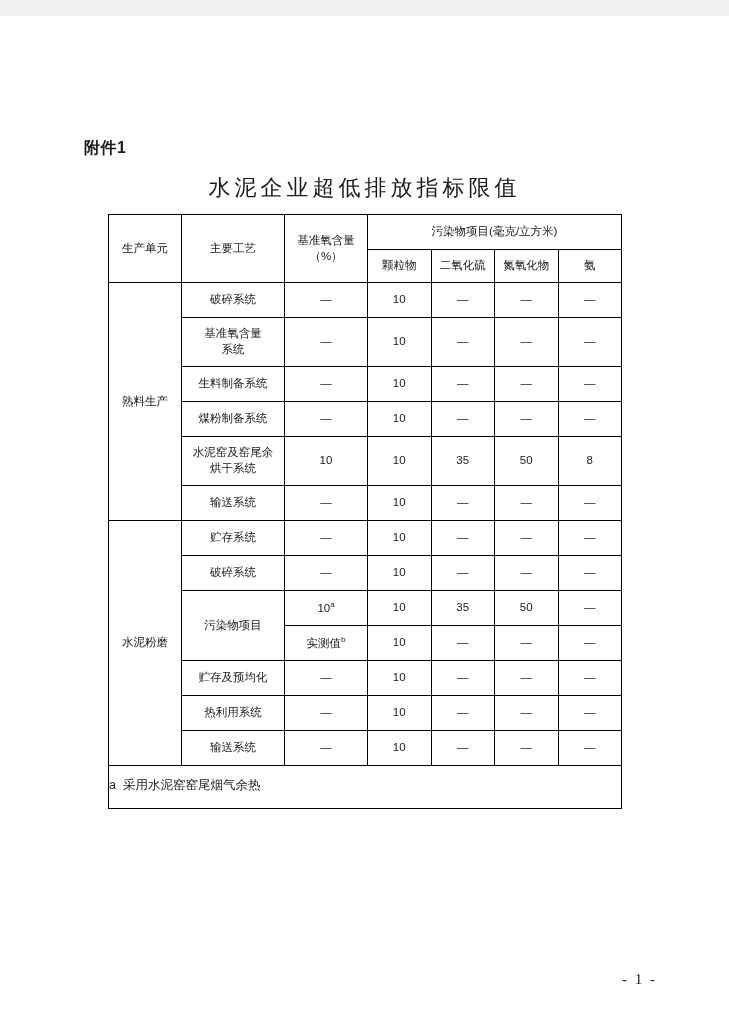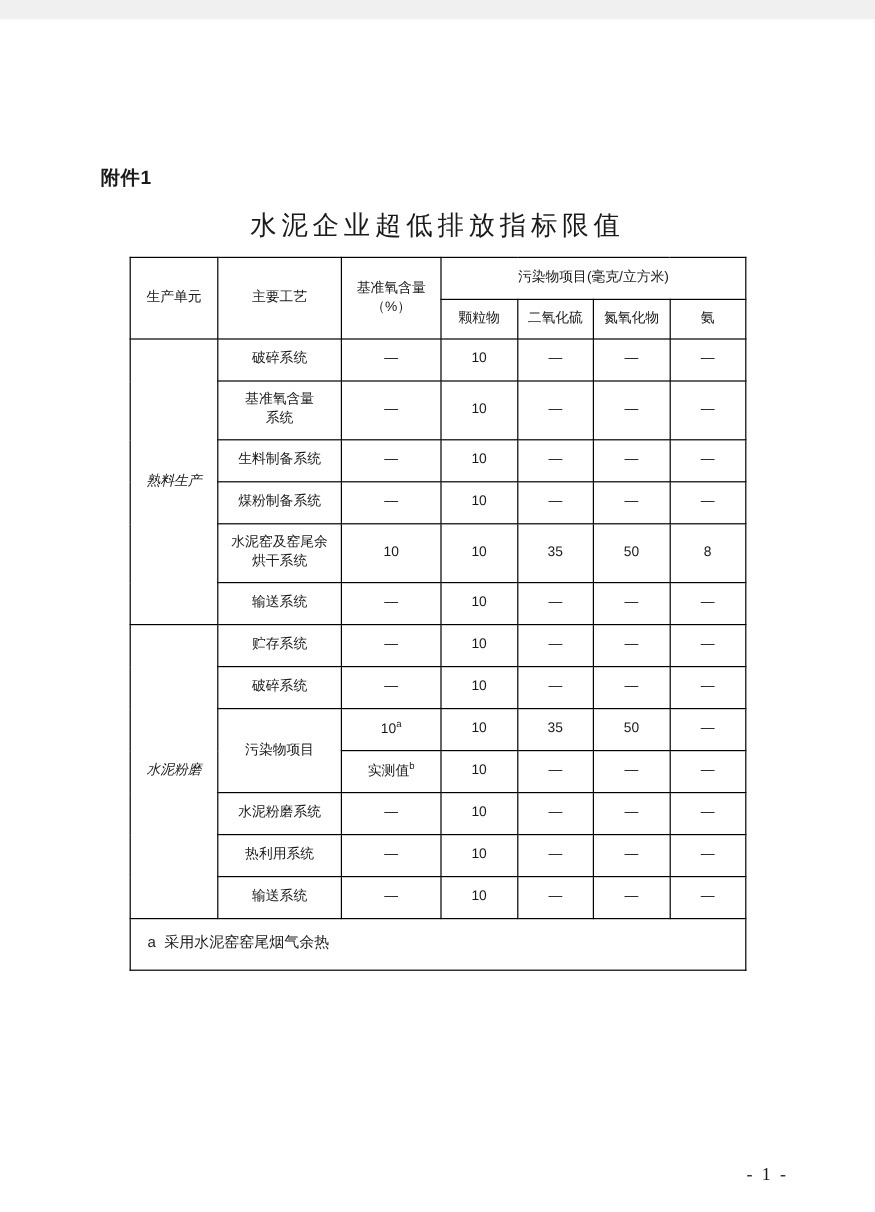--- a/index.html
+++ b/index.html
@@ -61,34 +61,33 @@
   .col-nox  { width: 72px; }
   .col-nh3  { width: 48px; }
 
   .h-row1 td { height: 28px; }
   .h-row2 td { height: 26px; }
   .rowcell { height: 28px; }
   .rowcell-tall { height: 42px; }
 
   .vgroup {
     font-size: 11.5px;
-    font-style: italic;
   }
   .sup {
     font-size: 8px;
     vertical-align: super;
   }
   .notes {
     position: absolute;
     left: 108px;
     width: 514px;
     box-sizing: border-box;
     border: 1px solid #000000;
     border-top: none;
-    padding: 8px 14px 10px 14px;
+    padding: 8px 14px 10px 0;
   }
   .note-line {
     font-size: 12.5px;
     line-height: 1.9;
     white-space: pre;
   }
   .page-number {
     position: absolute;
     right: 72px;
     bottom: 38px;
@@ -221,21 +220,21 @@
         </tr>
         <tr>
           <td class="rowcell">实测值<span class="sup">b</span></td>
           <td class="col-pm rowcell">10</td>
           <td class="col-so2 rowcell">—</td>
           <td class="col-nox rowcell">—</td>
           <td class="col-nh3 rowcell">—</td>
         </tr>
         <tr>
           <td class="rowcell">
-            <div>水泥粉磨系统</div>
+            <div>贮存及预均化</div>
           </td>
           <td class="rowcell">—</td>
           <td class="col-pm rowcell">10</td>
           <td class="col-so2 rowcell">—</td>
           <td class="col-nox rowcell">—</td>
           <td class="col-nh3 rowcell">—</td>
         </tr>
         <tr>
           <td class="rowcell">
             <div>热利用系统</div>

